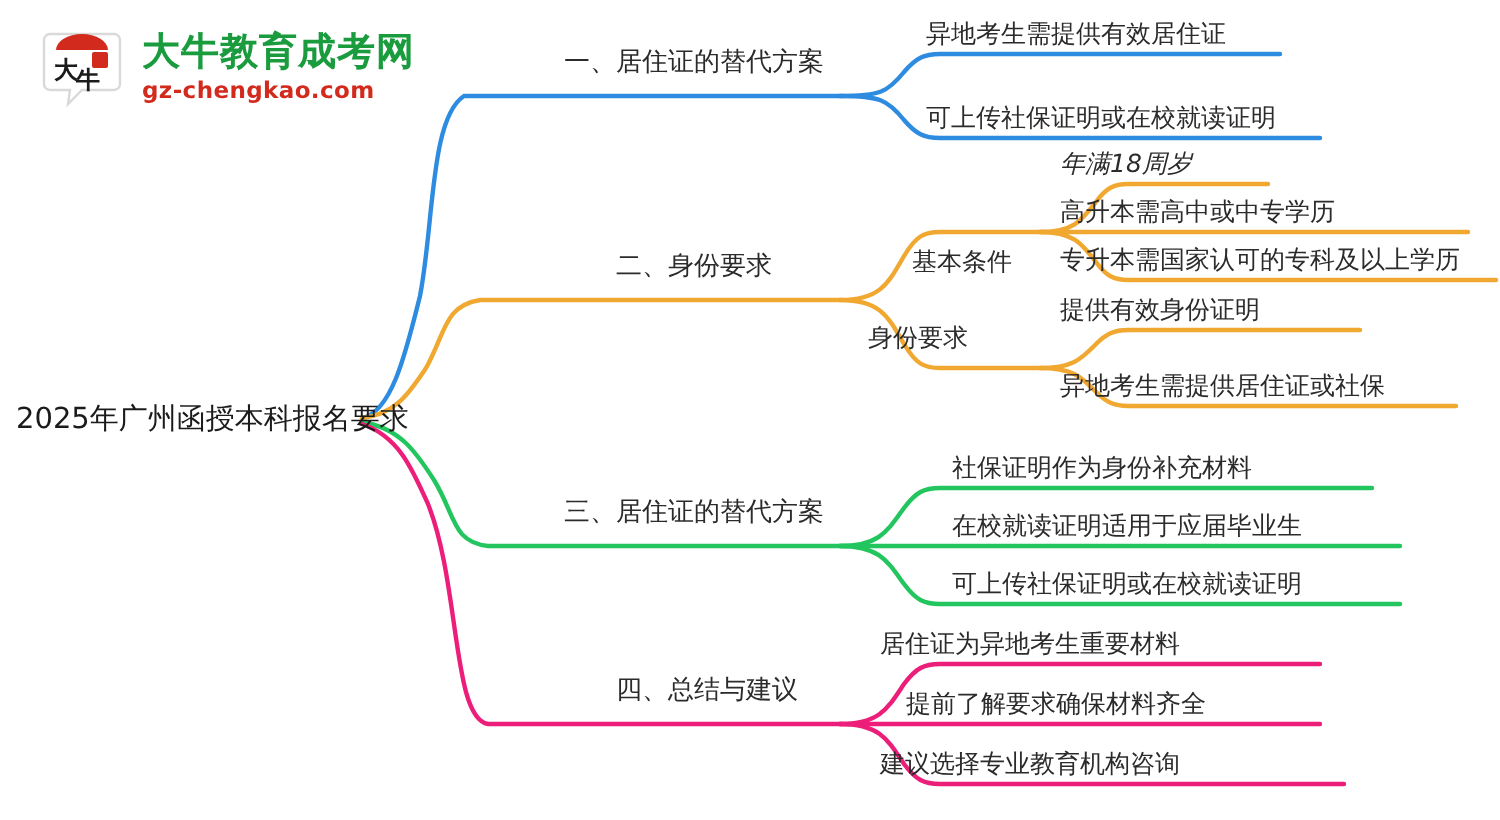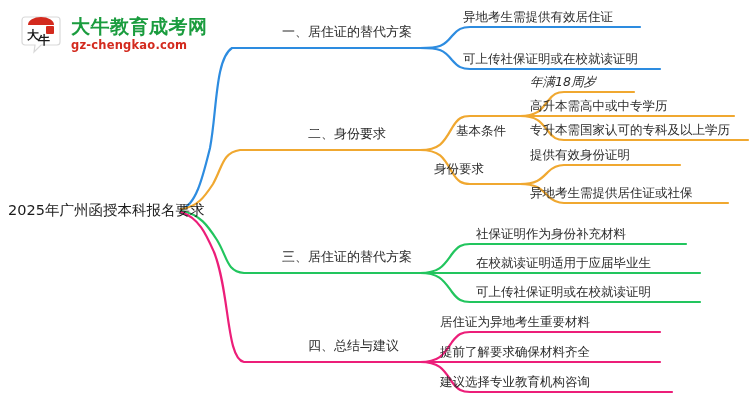--- a/index.html
+++ b/index.html
@@ -173,16 +173,16 @@
   <div class="node leaf-node" style="left:530px; top:124px;">专升本需国家认可的专科及以上学历</div>
 
   <div class="node leaf-node" style="left:530px; top:149px;">提供有效身份证明</div>
   <div class="node leaf-node" style="left:530px; top:187px;">异地考生需提供居住证或社保</div>
 
   <div class="node leaf-node" style="left:476px; top:228px;text-align:right;">社保证明作为身份补充材料</div>
   <div class="node leaf-node" style="left:476px; top:257px;">在校就读证明适用于应届毕业生</div>
   <div class="node leaf-node" style="left:476px; top:286px;">可上传社保证明或在校就读证明</div>
 
   <div class="node leaf-node" style="left:440px; top:316px;">居住证为异地考生重要材料</div>
-  <div class="node leaf-node" style="left:440px; top:346px;">提前了解要求确保材料齐全</div>
+  <div class="node leaf-node" style="left:453px; top:346px;">提前了解要求确保材料齐全</div>
   <div class="node leaf-node" style="left:440px; top:376px;">建议选择专业教育机构咨询</div>
 
 </div>
 
 </body></html>

